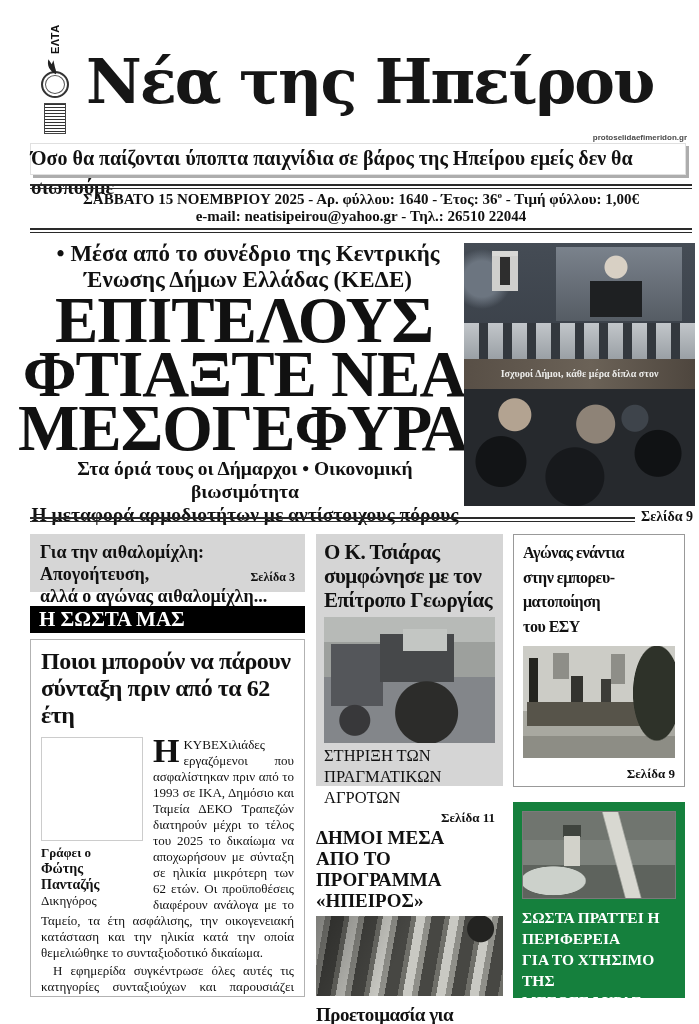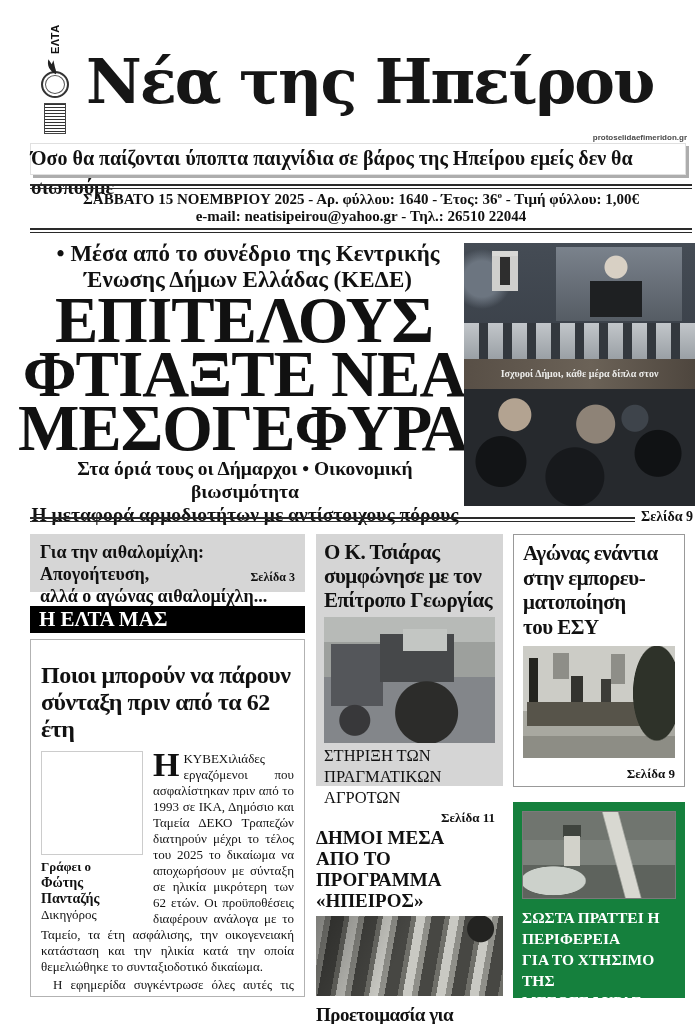--- a/index.html
+++ b/index.html
@@ -75,21 +75,21 @@
 
   
   .teaser-box{position:absolute;left:30px;top:534px;width:275px;height:58px;background:#d6d6d6;
       padding:7px 10px;box-sizing:border-box;font-weight:bold;font-size:18px;line-height:22px;}
   .teaser-page{position:absolute;right:10px;bottom:4px;font-size:12px;font-weight:bold;}
 
   .opinion-banner{position:absolute;left:30px;top:606px;width:275px;height:27px;background:#000;
       color:#fff;font-weight:bold;font-size:21px;line-height:27px;padding-left:9px;box-sizing:border-box;}
 
   .article-box{position:absolute;left:30px;top:639px;width:275px;height:358px;border:1px solid #b2b2b2;
-      padding:22px 10px;box-sizing:border-box;overflow:hidden;}
+      padding:8px 10px;box-sizing:border-box;overflow:hidden;}
   .article-headline{font-weight:bold;font-size:24px;line-height:27px;letter-spacing:-.5px;margin-bottom:8px;}
   .author-float{float:left;width:104px;margin-right:8px;}
   .portrait{width:102px;height:104px;border:1px solid #ccc;box-sizing:border-box;background:
       radial-gradient(circle 4px at 36% 80%,#14140f 0 3px,transparent 4px),
       linear-gradient(#e6e6e2,#e6e6e2) 50% 100%/12px 18px no-repeat,
       radial-gradient(ellipse 42px 34px at 52% 100%,#383c40 0 95%,transparent 96%),
       radial-gradient(ellipse 13px 9px at 51% 52%,#61503f 0 90%,transparent 95%),
       radial-gradient(circle at 51% 37%,#d9c9b8 0 19px,transparent 20px),
       radial-gradient(circle at 51% 27%,#46var 0 0,transparent 0),
       radial-gradient(circle at 51% 25%,#4a4036 0 21px,transparent 22px),
@@ -121,21 +121,21 @@
   .pipes-photo{margin-top:5px;width:100%;height:80px;background:
       linear-gradient(115deg,rgba(0,0,0,.38),transparent 45%),
       radial-gradient(circle 14px at 88% 16%,#232321 0 13px,transparent 14px),
       repeating-linear-gradient(100deg,#c9c9c3 0 9px,#8f8f89 9px 15px,#474743 15px 28px,#6f6f69 28px 33px);}
   .dimoi-subhead{margin-top:6px;font-weight:bold;font-size:19px;line-height:26px;letter-spacing:-.5px;}
   .dimoi-page{text-align:right;font-size:13px;font-weight:bold;margin-top:1px;}
 
   
   .esy-box{position:absolute;left:513px;top:534px;width:172px;height:253px;border:1px solid #999;
       background:#fff;padding:6px 9px;box-sizing:border-box;}
-  .esy-headline{font-weight:bold;font-size:21px;line-height:24.5px;letter-spacing:-.5px;}
+  .esy-headline{font-weight:bold;font-size:16px;line-height:24.5px;letter-spacing:-.5px;}
   .protest-photo{margin-top:7px;width:100%;height:112px;background:
       radial-gradient(ellipse 26px 52px at 88% 42%,#2e3229 0 90%,transparent 93%),
       linear-gradient(#24241f,#24241f) 4% 18%/9px 44px no-repeat,
       linear-gradient(#57544a,#57544a) 12% 64%/118px 24px no-repeat,
       linear-gradient(#33332f,#33332f) 34% 40%/12px 36px no-repeat,
       linear-gradient(#3c3c38,#3c3c38) 55% 42%/10px 34px no-repeat,
       linear-gradient(#8e8e88,#8e8e88) 64% 10%/14px 30px no-repeat,
       linear-gradient(#8e8e88,#8e8e88) 22% 8%/16px 26px no-repeat,
       linear-gradient(180deg,#ccccc6 0 58%,#a8a8a0 58% 80%,#8d8d85 80% 100%);}
   .esy-page{text-align:right;font-size:13px;font-weight:bold;margin-top:8px;}
@@ -208,21 +208,21 @@
 
   <div id="rule-c" class="double-rule"></div>
   <div class="lead-page-ref">Σελίδα 9</div>
 
   <div class="teaser-box">
     <div>Για την αιθαλομίχλη: Απογοήτευση,</div>
     <div>αλλά ο αγώνας αιθαλομίχλη...</div>
     <div class="teaser-page">Σελίδα 3</div>
   </div>
 
-  <div class="opinion-banner">Η ΕΛΤΑ ΜΑΣ</div>
+  <div class="opinion-banner">Η ΣΩΣΤΑ ΜΑΣ</div>
 
   <div class="article-box">
     <div class="article-headline">
       <div>Ποιοι μπορούν να πάρουν</div>
       <div>σύνταξη πριν από τα 62 έτη</div>
     </div>
     <div class="author-float">
       <div class="portrait"></div>
       <div class="byline">
         <div class="b1">Γράφει ο</div>

